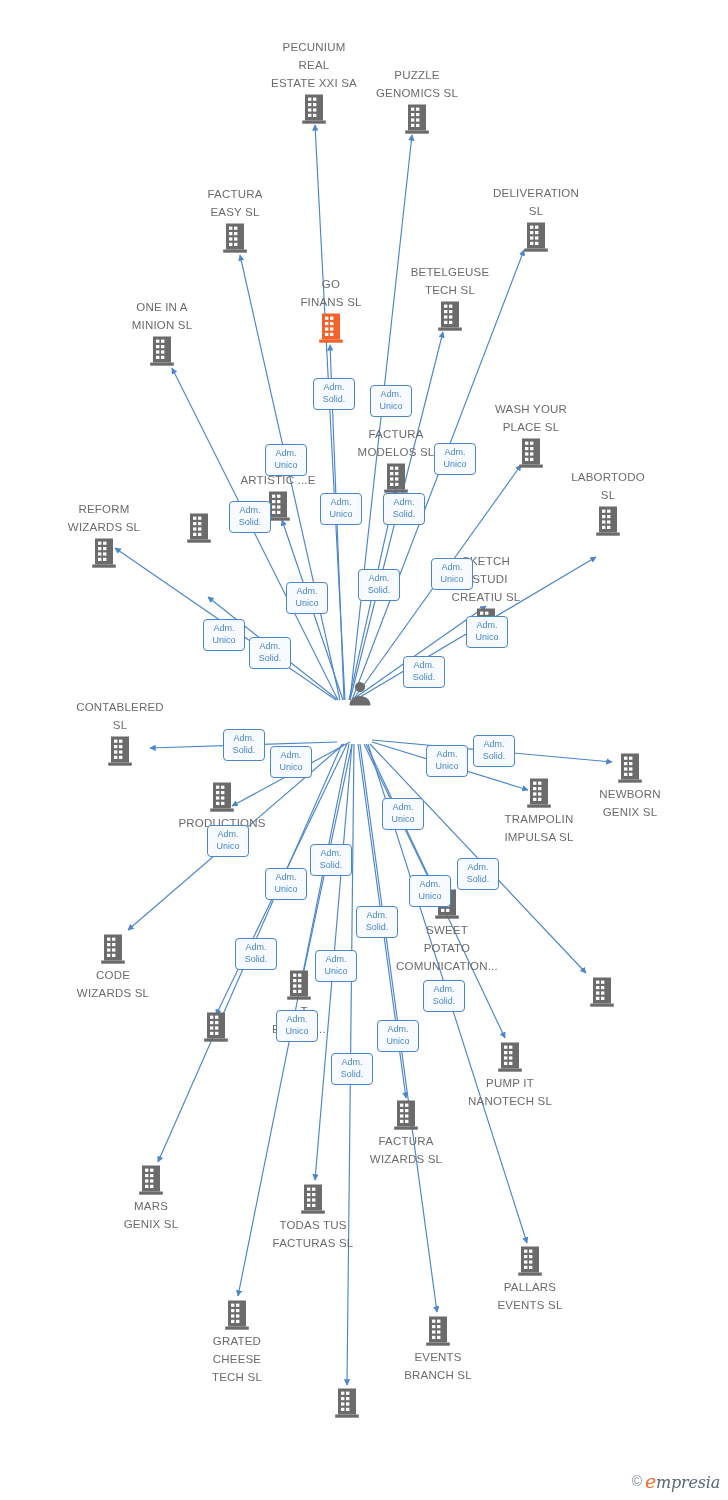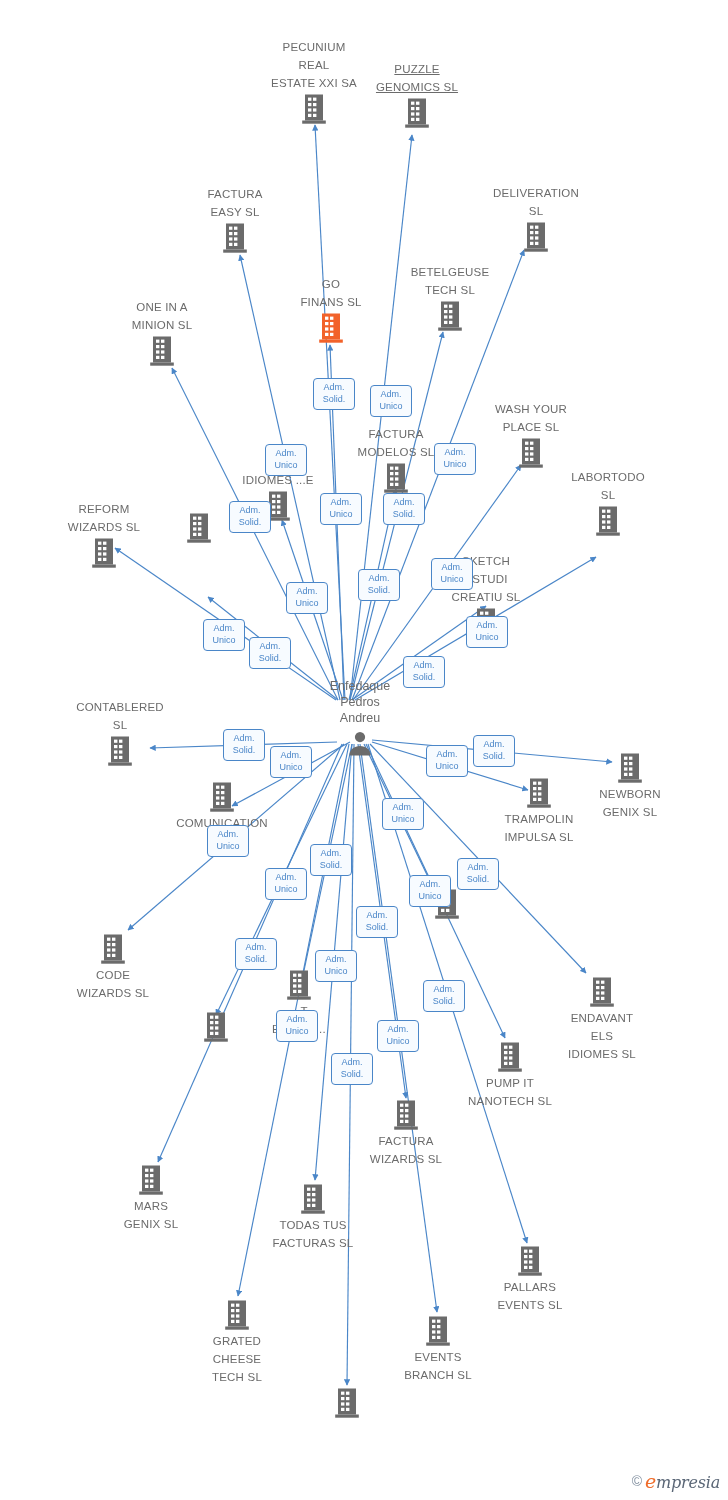--- a/index.html
+++ b/index.html
@@ -156,21 +156,21 @@
             <rect x="12" y="3.6" width="3.4" height="3.2" fill="#ffffff"></rect>
             <rect x="17" y="3.6" width="0" height="0" fill="#ffffff"></rect>
             <rect x="7" y="9" width="3.4" height="3.2" fill="#ffffff"></rect>
             <rect x="12" y="9" width="3.4" height="3.2" fill="#ffffff"></rect>
             <rect x="7" y="14.4" width="3.4" height="3.2" fill="#ffffff"></rect>
             <rect x="12" y="14.4" width="3.4" height="3.2" fill="#ffffff"></rect>
             <rect x="7" y="19.8" width="3.4" height="3.2" fill="#ffffff"></rect>
             <rect x="12" y="19.8" width="3.4" height="3.2" fill="#ffffff"></rect>
           </svg></span>
       </div>
-      <div class="node above" style="left: 417px; top: 60px; text-decoration: underline;">
+      <div class="node above" style="left: 417px; top: 66px;">
         <span class="cname">PUZZLE<br>GENOMICS  SL</span>
         <span class="glyph"><svg width="26" height="30" viewBox="0 0 26 30" aria-hidden="true">
             <rect x="4" y="0.5" width="18" height="26" fill="#6b6b6b"></rect>
             <rect x="1.2" y="26.5" width="23.6" height="3.2" fill="#6b6b6b"></rect>
             <rect x="7" y="3.6" width="3.4" height="3.2" fill="#ffffff"></rect>
             <rect x="12" y="3.6" width="3.4" height="3.2" fill="#ffffff"></rect>
             <rect x="17" y="3.6" width="0" height="0" fill="#ffffff"></rect>
             <rect x="7" y="9" width="3.4" height="3.2" fill="#ffffff"></rect>
             <rect x="12" y="9" width="3.4" height="3.2" fill="#ffffff"></rect>
             <rect x="7" y="14.4" width="3.4" height="3.2" fill="#ffffff"></rect>
@@ -285,21 +285,21 @@
             <rect x="17" y="3.6" width="0" height="0" fill="#ffffff"></rect>
             <rect x="7" y="9" width="3.4" height="3.2" fill="#ffffff"></rect>
             <rect x="12" y="9" width="3.4" height="3.2" fill="#ffffff"></rect>
             <rect x="7" y="14.4" width="3.4" height="3.2" fill="#ffffff"></rect>
             <rect x="12" y="14.4" width="3.4" height="3.2" fill="#ffffff"></rect>
             <rect x="7" y="19.8" width="3.4" height="3.2" fill="#ffffff"></rect>
             <rect x="12" y="19.8" width="3.4" height="3.2" fill="#ffffff"></rect>
           </svg></span>
       </div>
       <div class="node above" style="left: 278px; top: 471px;">
-        <span class="cname">IDIOMES ...E</span>
+        <span class="cname">ARTISTIC ...E</span>
         <span class="glyph"><svg width="26" height="30" viewBox="0 0 26 30" aria-hidden="true">
             <rect x="4" y="0.5" width="18" height="26" fill="#6b6b6b"></rect>
             <rect x="1.2" y="26.5" width="23.6" height="3.2" fill="#6b6b6b"></rect>
             <rect x="7" y="3.6" width="3.4" height="3.2" fill="#ffffff"></rect>
             <rect x="12" y="3.6" width="3.4" height="3.2" fill="#ffffff"></rect>
             <rect x="17" y="3.6" width="0" height="0" fill="#ffffff"></rect>
             <rect x="7" y="9" width="3.4" height="3.2" fill="#ffffff"></rect>
             <rect x="12" y="9" width="3.4" height="3.2" fill="#ffffff"></rect>
             <rect x="7" y="14.4" width="3.4" height="3.2" fill="#ffffff"></rect>
             <rect x="12" y="14.4" width="3.4" height="3.2" fill="#ffffff"></rect>
@@ -393,21 +393,21 @@
             <rect x="7" y="3.6" width="3.4" height="3.2" fill="#ffffff"></rect>
             <rect x="12" y="3.6" width="3.4" height="3.2" fill="#ffffff"></rect>
             <rect x="17" y="3.6" width="0" height="0" fill="#ffffff"></rect>
             <rect x="7" y="9" width="3.4" height="3.2" fill="#ffffff"></rect>
             <rect x="12" y="9" width="3.4" height="3.2" fill="#ffffff"></rect>
             <rect x="7" y="14.4" width="3.4" height="3.2" fill="#ffffff"></rect>
             <rect x="12" y="14.4" width="3.4" height="3.2" fill="#ffffff"></rect>
             <rect x="7" y="19.8" width="3.4" height="3.2" fill="#ffffff"></rect>
             <rect x="12" y="19.8" width="3.4" height="3.2" fill="#ffffff"></rect>
           </svg></span>
-        <span class="cname">COMUNICATION</span>
+        <span class="cname">PRODUCTIONS</span>
       </div>
       <div class="node below" style="left: 539px; top: 778px;">
         <span class="glyph"><svg width="26" height="30" viewBox="0 0 26 30" aria-hidden="true">
             <rect x="4" y="0.5" width="18" height="26" fill="#6b6b6b"></rect>
             <rect x="1.2" y="26.5" width="23.6" height="3.2" fill="#6b6b6b"></rect>
             <rect x="7" y="3.6" width="3.4" height="3.2" fill="#ffffff"></rect>
             <rect x="12" y="3.6" width="3.4" height="3.2" fill="#ffffff"></rect>
             <rect x="17" y="3.6" width="0" height="0" fill="#ffffff"></rect>
             <rect x="7" y="9" width="3.4" height="3.2" fill="#ffffff"></rect>
             <rect x="12" y="9" width="3.4" height="3.2" fill="#ffffff"></rect>
@@ -441,20 +441,21 @@
             <rect x="7" y="3.6" width="3.4" height="3.2" fill="#ffffff"></rect>
             <rect x="12" y="3.6" width="3.4" height="3.2" fill="#ffffff"></rect>
             <rect x="17" y="3.6" width="0" height="0" fill="#ffffff"></rect>
             <rect x="7" y="9" width="3.4" height="3.2" fill="#ffffff"></rect>
             <rect x="12" y="9" width="3.4" height="3.2" fill="#ffffff"></rect>
             <rect x="7" y="14.4" width="3.4" height="3.2" fill="#ffffff"></rect>
             <rect x="12" y="14.4" width="3.4" height="3.2" fill="#ffffff"></rect>
             <rect x="7" y="19.8" width="3.4" height="3.2" fill="#ffffff"></rect>
             <rect x="12" y="19.8" width="3.4" height="3.2" fill="#ffffff"></rect>
           </svg></span>
+        <span class="cname">SWEET<br>POTATO<br>COMUNICATION...</span>
       </div>
       <div class="node below" style="left: 113px; top: 934px;">
         <span class="glyph"><svg width="26" height="30" viewBox="0 0 26 30" aria-hidden="true">
             <rect x="4" y="0.5" width="18" height="26" fill="#6b6b6b"></rect>
             <rect x="1.2" y="26.5" width="23.6" height="3.2" fill="#6b6b6b"></rect>
             <rect x="7" y="3.6" width="3.4" height="3.2" fill="#ffffff"></rect>
             <rect x="12" y="3.6" width="3.4" height="3.2" fill="#ffffff"></rect>
             <rect x="17" y="3.6" width="0" height="0" fill="#ffffff"></rect>
             <rect x="7" y="9" width="3.4" height="3.2" fill="#ffffff"></rect>
             <rect x="12" y="9" width="3.4" height="3.2" fill="#ffffff"></rect>
@@ -472,21 +473,20 @@
             <rect x="7" y="3.6" width="3.4" height="3.2" fill="#ffffff"></rect>
             <rect x="12" y="3.6" width="3.4" height="3.2" fill="#ffffff"></rect>
             <rect x="17" y="3.6" width="0" height="0" fill="#ffffff"></rect>
             <rect x="7" y="9" width="3.4" height="3.2" fill="#ffffff"></rect>
             <rect x="12" y="9" width="3.4" height="3.2" fill="#ffffff"></rect>
             <rect x="7" y="14.4" width="3.4" height="3.2" fill="#ffffff"></rect>
             <rect x="12" y="14.4" width="3.4" height="3.2" fill="#ffffff"></rect>
             <rect x="7" y="19.8" width="3.4" height="3.2" fill="#ffffff"></rect>
             <rect x="12" y="19.8" width="3.4" height="3.2" fill="#ffffff"></rect>
           </svg></span>
-        <span class="cname">ENDAVANT<br>ELS<br>IDIOMES  SL</span>
       </div>
       <div class="node below" style="left: 299px; top: 970px;">
         <span class="glyph"><svg width="26" height="30" viewBox="0 0 26 30" aria-hidden="true">
             <rect x="4" y="0.5" width="18" height="26" fill="#6b6b6b"></rect>
             <rect x="1.2" y="26.5" width="23.6" height="3.2" fill="#6b6b6b"></rect>
             <rect x="7" y="3.6" width="3.4" height="3.2" fill="#ffffff"></rect>
             <rect x="12" y="3.6" width="3.4" height="3.2" fill="#ffffff"></rect>
             <rect x="17" y="3.6" width="0" height="0" fill="#ffffff"></rect>
             <rect x="7" y="9" width="3.4" height="3.2" fill="#ffffff"></rect>
             <rect x="12" y="9" width="3.4" height="3.2" fill="#ffffff"></rect>
@@ -668,23 +668,20 @@
       <div class="chip" style="left: 377px; top: 926px;">Adm.<br>Solid.</div>
       <div class="chip" style="left: 256px; top: 958px;">Adm.<br>Solid.</div>
       <div class="chip" style="left: 336px; top: 970px;">Adm.<br>Unico</div>
       <div class="chip" style="left: 444px; top: 1000px;">Adm.<br>Solid.</div>
       <div class="chip" style="left: 297px; top: 1030px;">Adm.<br>Unico</div>
       <div class="chip" style="left: 398px; top: 1040px;">Adm.<br>Unico</div>
       <div class="chip" style="left: 352px; top: 1073px;">Adm.<br>Solid.</div>
     </div>
 
   <div class="person" id="person-node" style="left:360px;top:678px;">
-    <span class="pname">Enfedaque
-Pedros
-Andreu</span>
     <span class="glyph">
       <svg width="30" height="30" viewBox="0 0 24 24" aria-hidden="true">
         <circle cx="12" cy="7.2" r="4.1" fill="#6b6b6b"></circle>
         <path d="M3.6 22c0-4.8 3.8-7.6 8.4-7.6s8.4 2.8 8.4 7.6z" fill="#6b6b6b"></path>
       </svg>
     </span>
   </div>
 
   <div id="watermark">
     <span class="copy">©</span>

